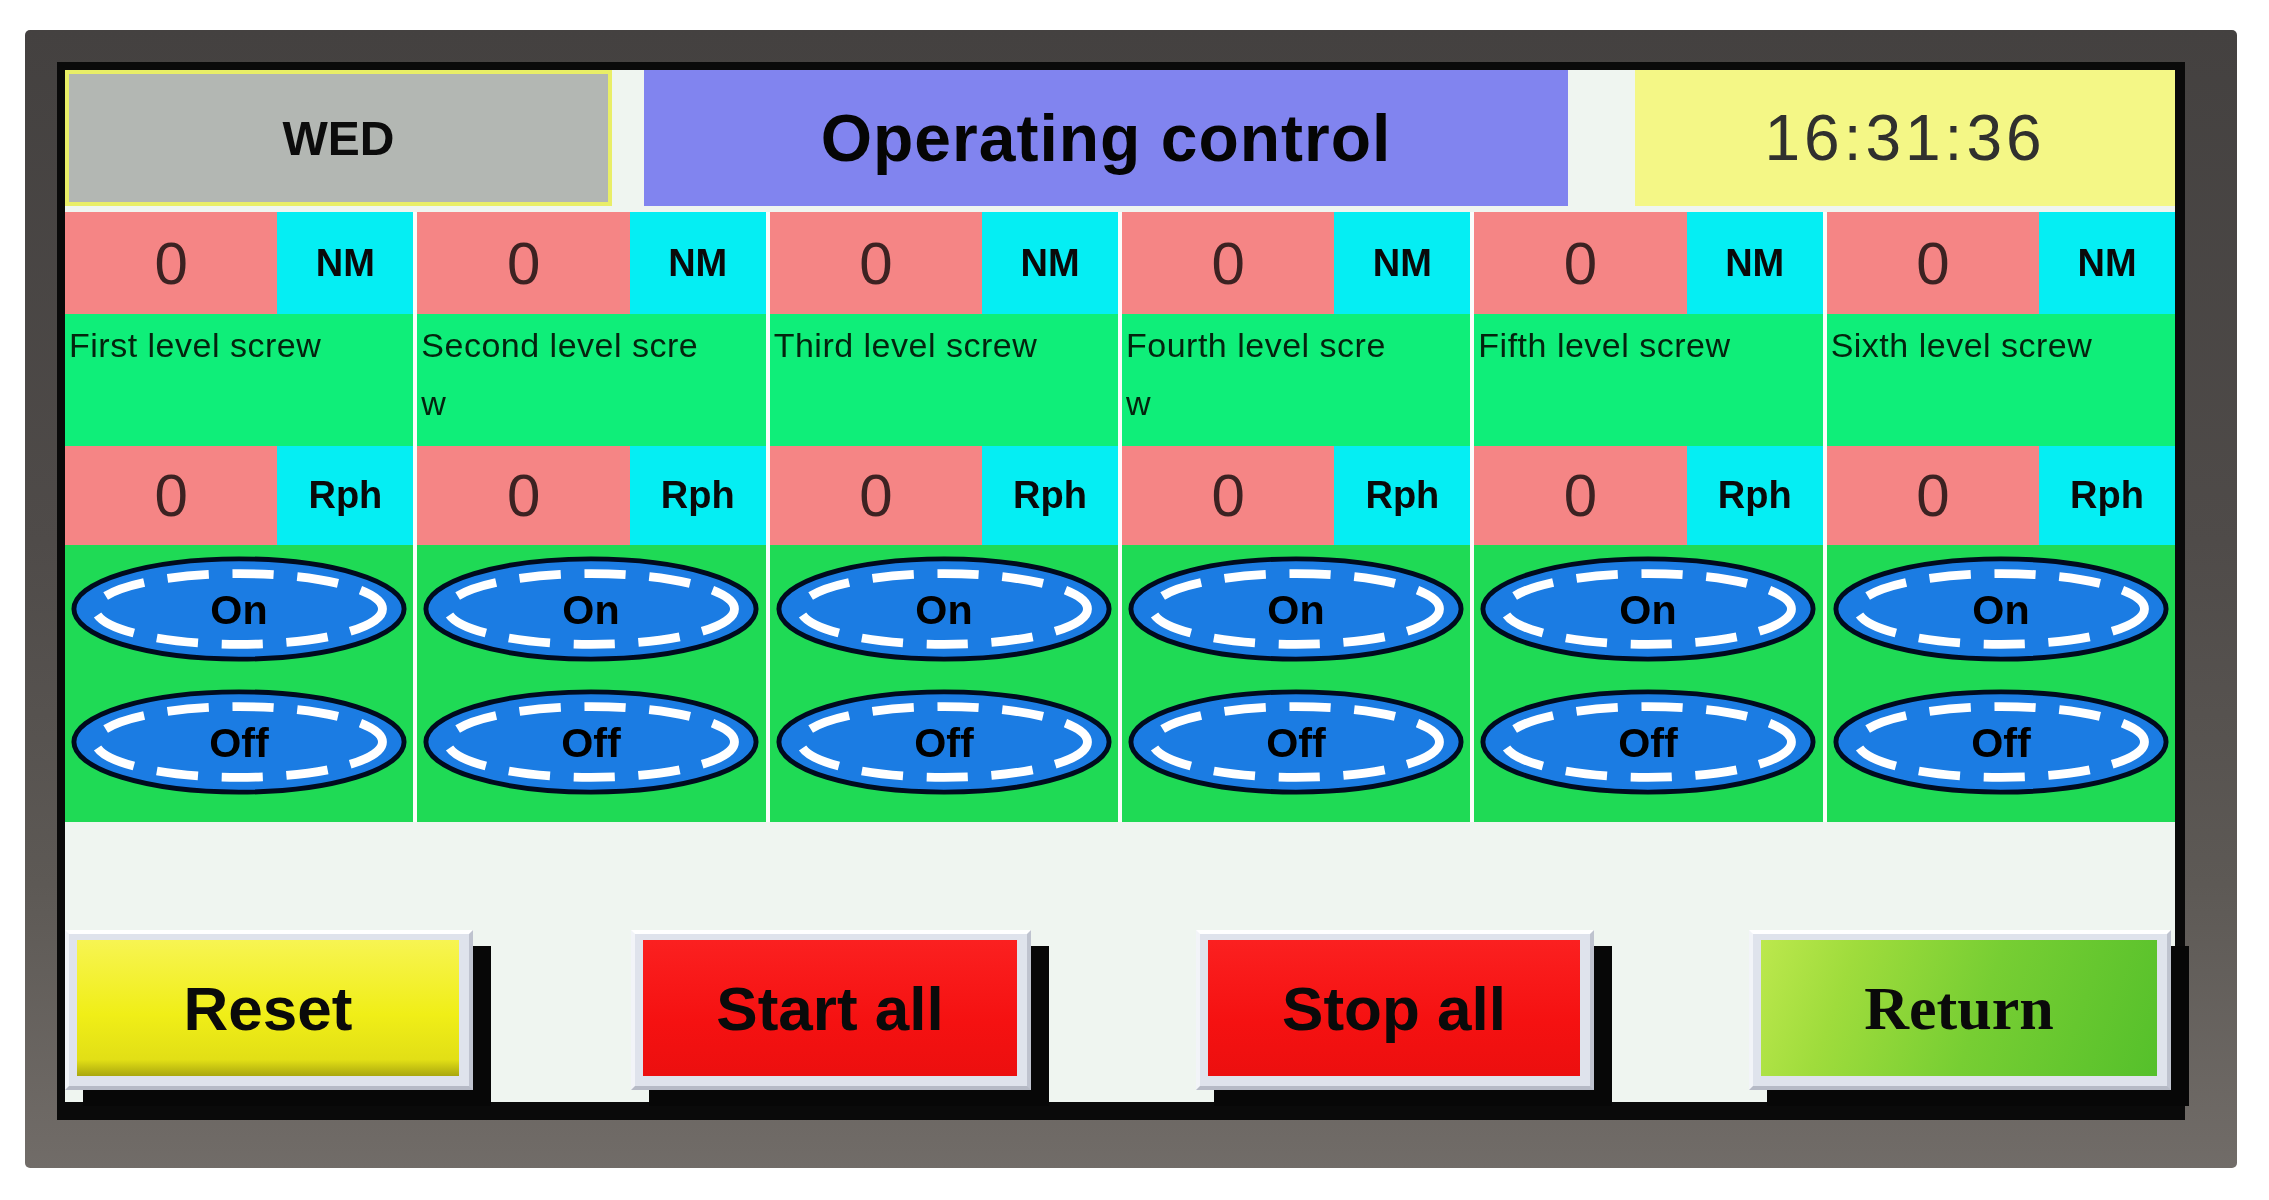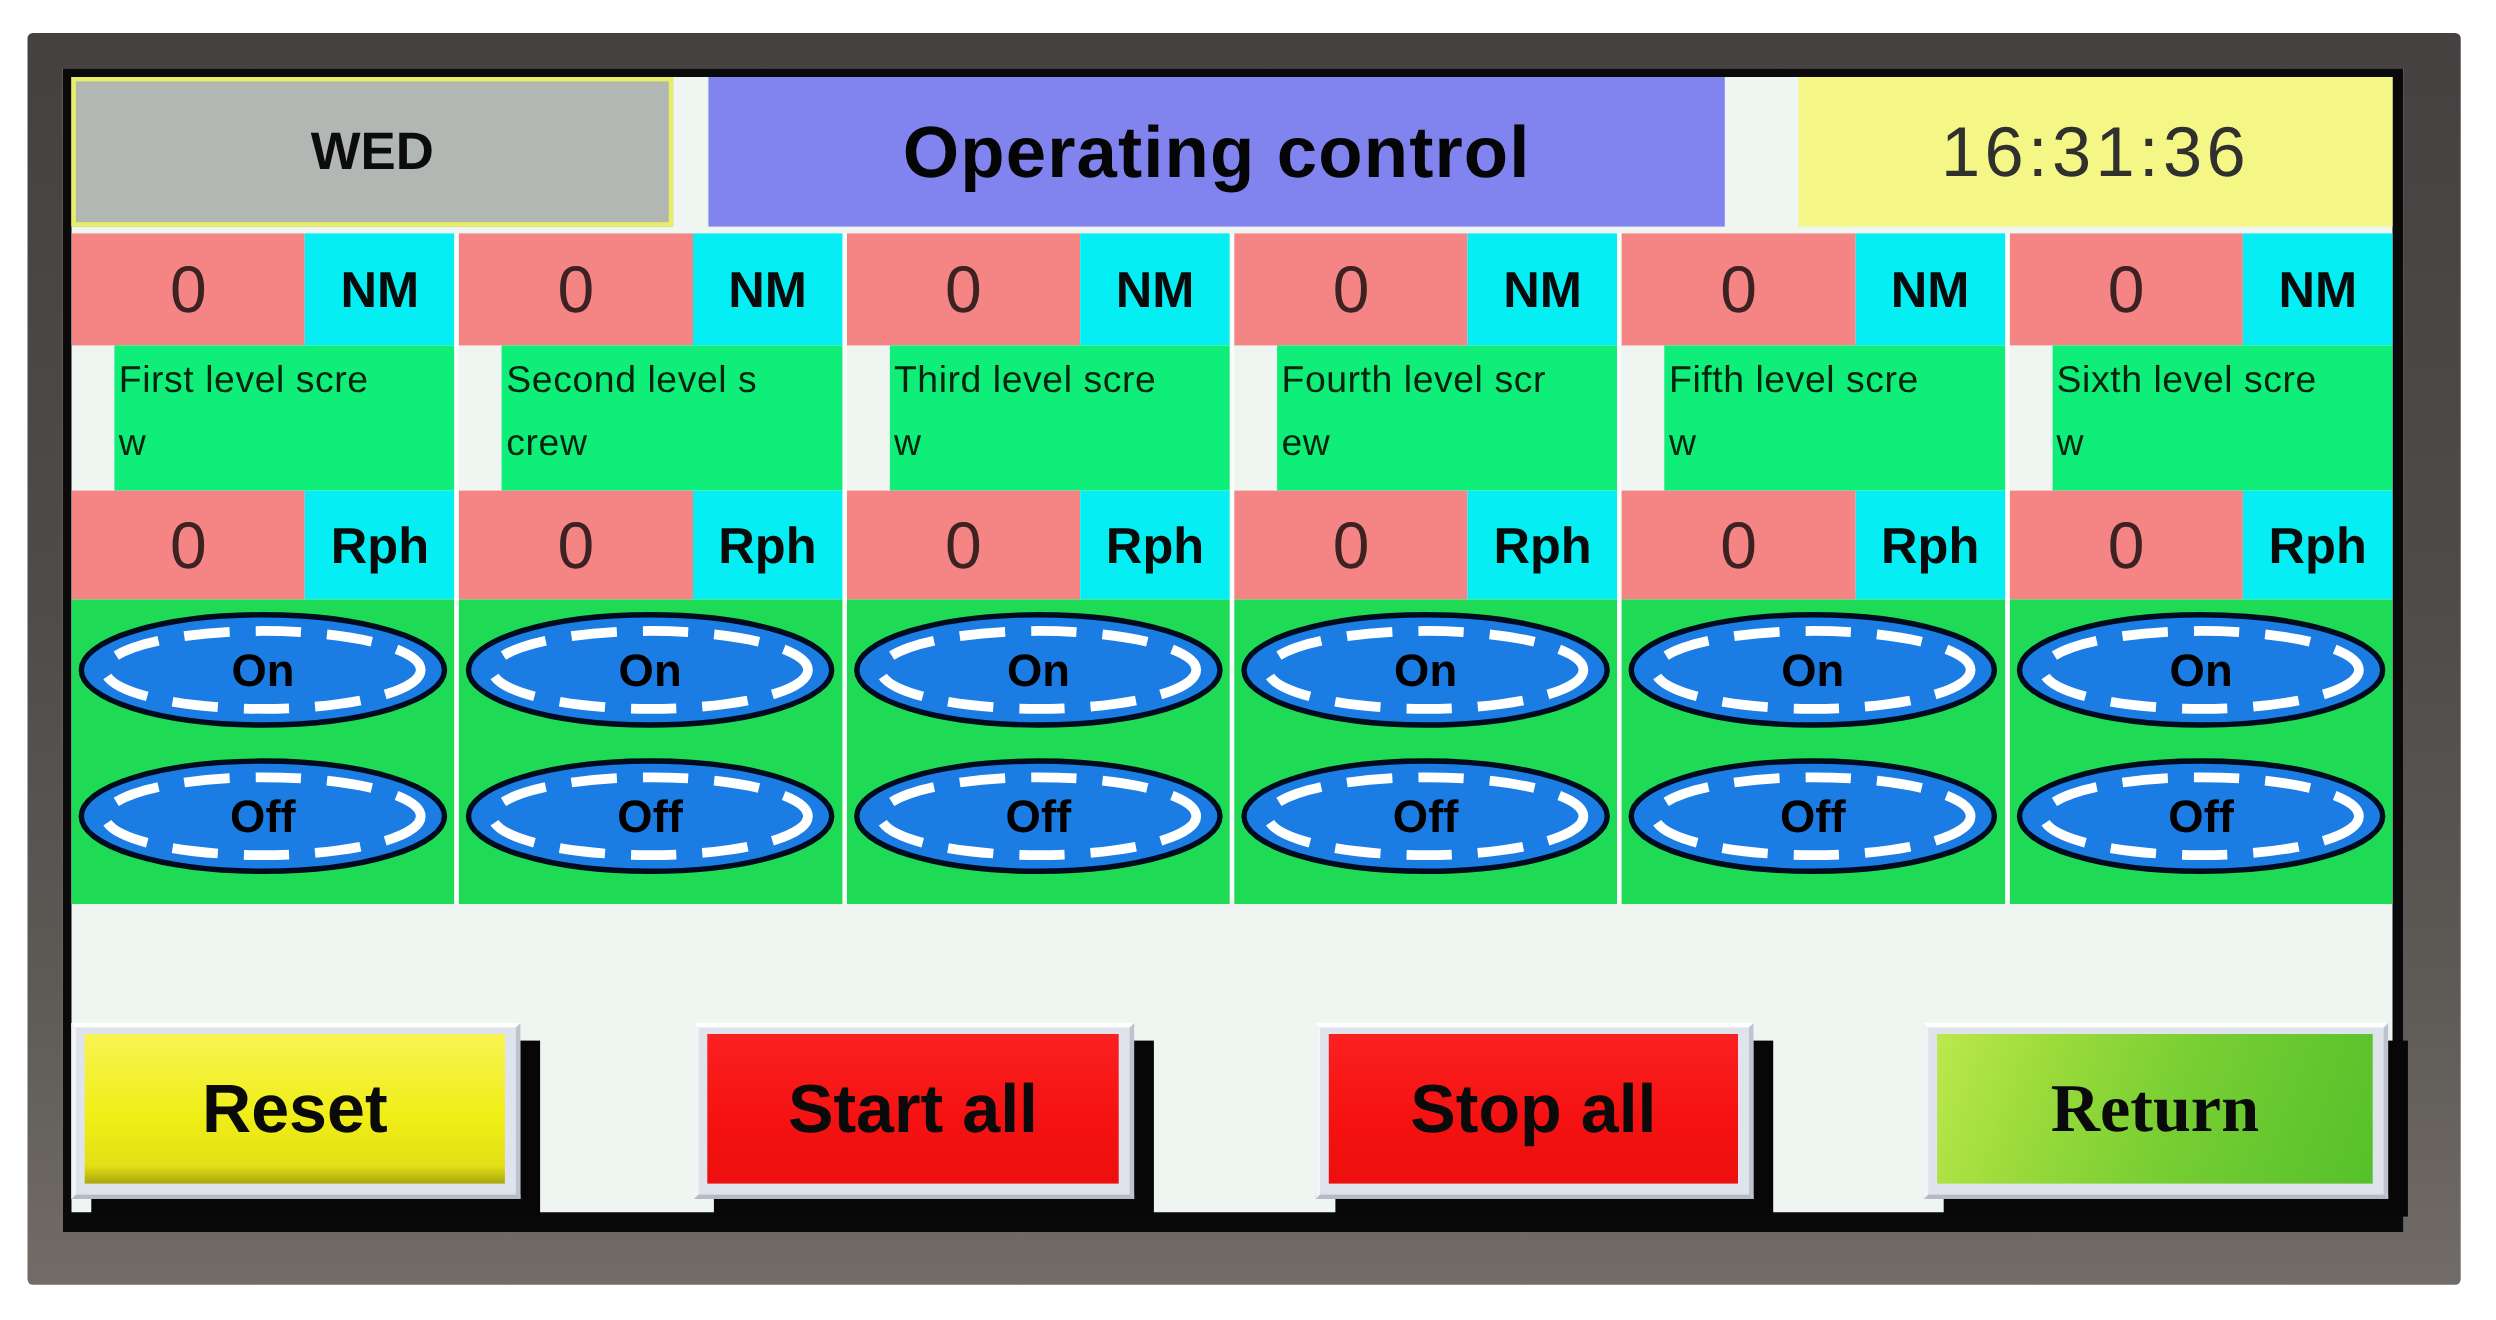--- a/index.html
+++ b/index.html
@@ -55,29 +55,29 @@
   .vrow { height:102px; display:flex; flex:none; }
   .vrow.second { height:99px; }
   .vrow .val {
     width:61%; background:#f58585;
     display:flex; align-items:center; justify-content:center;
     font-size:60px; color:#3c2222;
   }
   .vrow .unit {
     width:39%; background:#05eef3;
     display:flex; align-items:center; justify-content:center;
-    font-size:46px; font-weight:bold; color:#0a0a0a;
+    font-size:38px; font-weight:bold; color:#0a0a0a;
   }
   .label-band {
     height:132px; flex:none;
     background:#0fee79;
     font-size:34px; line-height:1.72; letter-spacing:0.5px;
     color:#04240e;
     padding:2px 62px 0 4px; box-sizing:border-box;
-    word-break:break-all; overflow:hidden;margin-left:39px;
+    word-break:break-all; overflow:hidden;
   }
   .btn-band { flex:1; background:#1fda55; padding-top:10px; }
   .oval {
     display:block; width:340px; height:108px; margin:0 auto;
     padding:0; border:none; background:transparent; cursor:pointer;
   }
   .oval + .oval { margin-top:25px; }
   .oval svg { width:100%; height:100%; display:block; }
   svg text { font-family:"Liberation Sans", sans-serif; }
 

